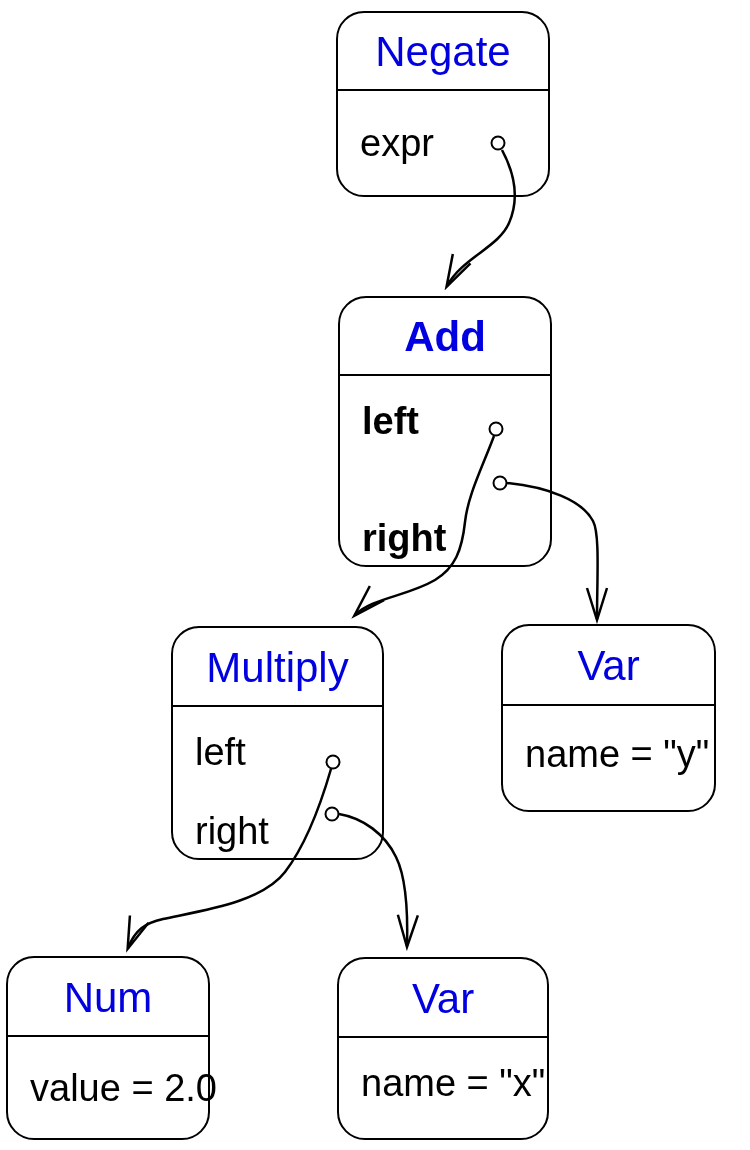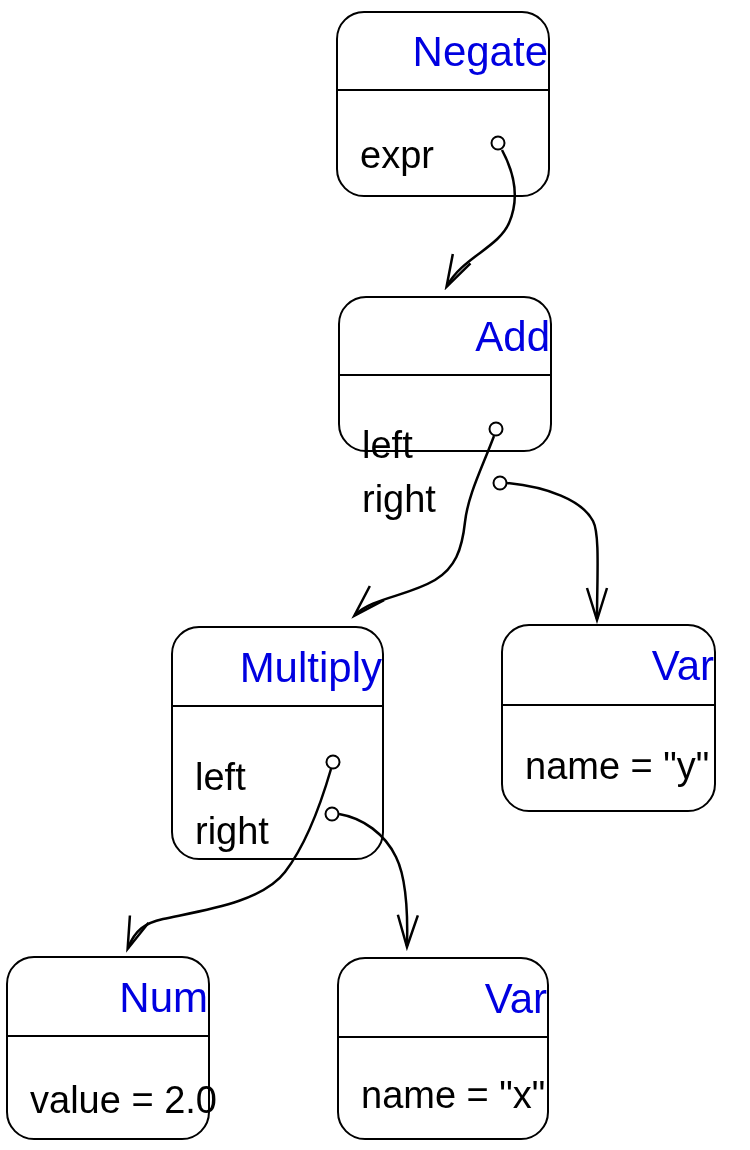--- a/index.html
+++ b/index.html
@@ -39,40 +39,39 @@
     border-radius: 28px;
     background: transparent;
     display: flex;
     flex-direction: column;
   }
   .node-header {
     box-sizing: border-box;
     border-bottom: 2px solid #000000;
     display: flex;
     align-items: center;
-    justify-content: flex-end;
+    justify-content: center;
     flex: 0 0 auto;
   }
   .node-title {
     font-size: 42px;
     color: #0000e0;
     white-space: nowrap;
     line-height: 1;
     padding-top: 2px;
   }
   .node-fields {
     flex: 1 1 auto;
     display: flex;
     flex-direction: column;
     justify-content: center;
     padding-left: 22px;
-    margin-top: 24px;
   }
   .node-fields.two-rows {
-    justify-content: center;
+    justify-content: space-between;
     padding-top: 18px;
   }
   .field-row {
     display: flex;
     align-items: center;
     height: 54px;
     flex: 0 0 auto;
   }
   .field-row.single {
     height: auto;
@@ -117,21 +116,21 @@
     <div class="node-header" style="height:78px;">
       <span class="node-title" style="color: rgb(0, 0, 224);">Negate</span>
     </div>
     <div class="node-fields">
       <div class="field-row single">
         <span class="field-label">expr</span>
       </div>
     </div>
   </div>
 
-  <div class="node" style="left:338px; top:296px; width:214px; height:156px;">
+  <div class="node" style="left:338px; top:296px; width:214px; height:271px;font-weight:bold;">
     <div class="node-header" style="height:78px;">
       <span class="node-title" style="color: rgb(0, 0, 224);">Add</span>
     </div>
     <div class="node-fields two-rows">
       <div class="field-row">
         <span class="field-label">left</span>
       </div>
       <div class="field-row">
         <span class="field-label">right</span>
       </div>

